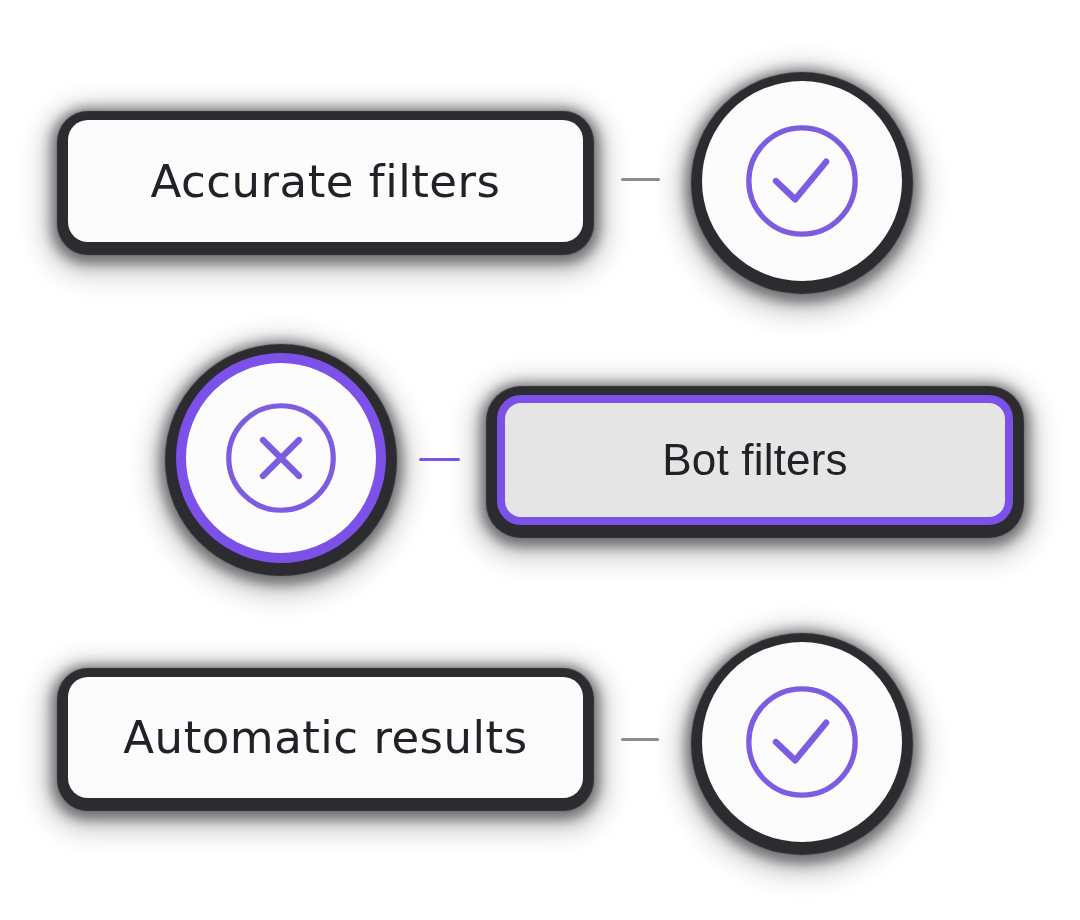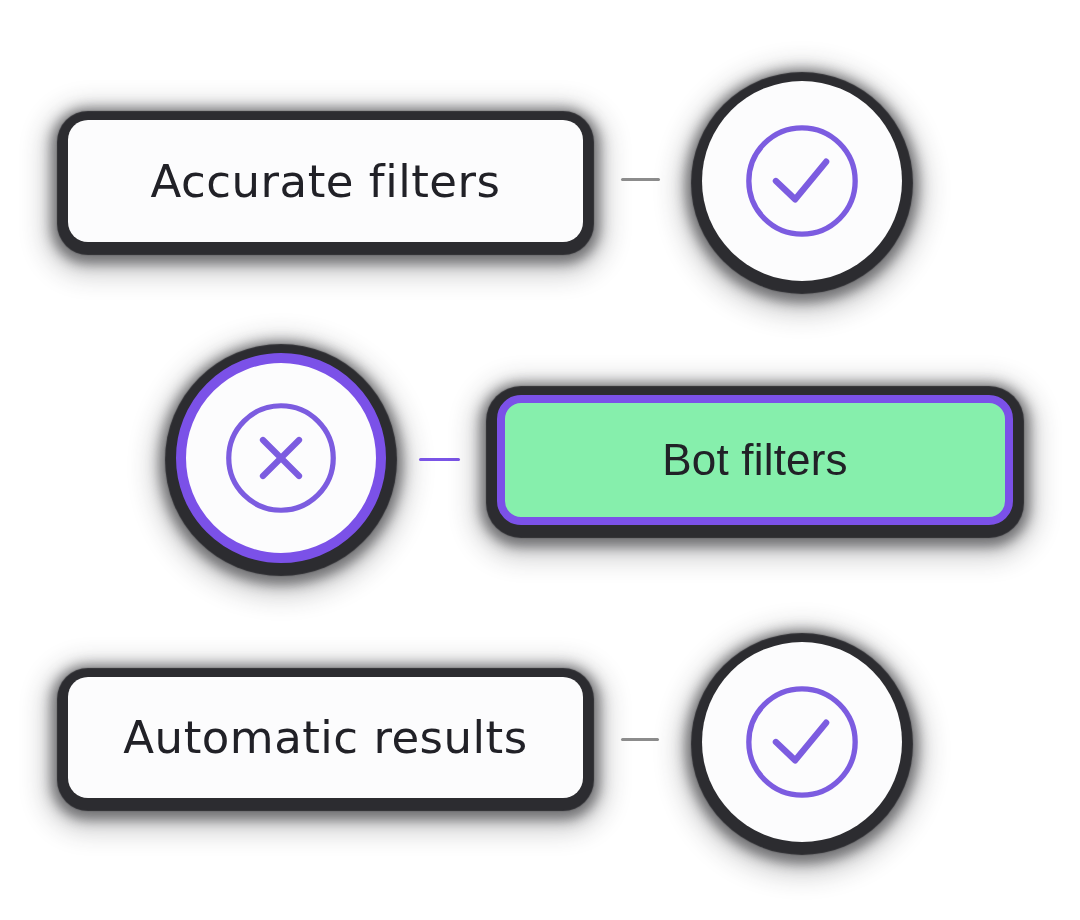--- a/index.html
+++ b/index.html
@@ -41,21 +41,21 @@
     letter-spacing: 0.5px;
     white-space: nowrap;
   }
 
   .card-accurate   { left: 68px;  top: 120px; width: 515px; height: 122px; }
   .card-retries    { left: 68px;  top: 677px; width: 515px; height: 121px; }
   .card-botfilters {
     left: 497px; top: 395px; width: 516px; height: 130px;
     border: 8px solid #7b51e8;
     border-radius: 24px;
-    background: #86efac;
+    background: #e5e5e5;
   }
   .card-botfilters .card-label {
     font-family: "Liberation Sans", sans-serif;
     font-weight: 500;
     font-size: 44px;
     letter-spacing: 0.2px;
   }
 
   
   .status-circle {

